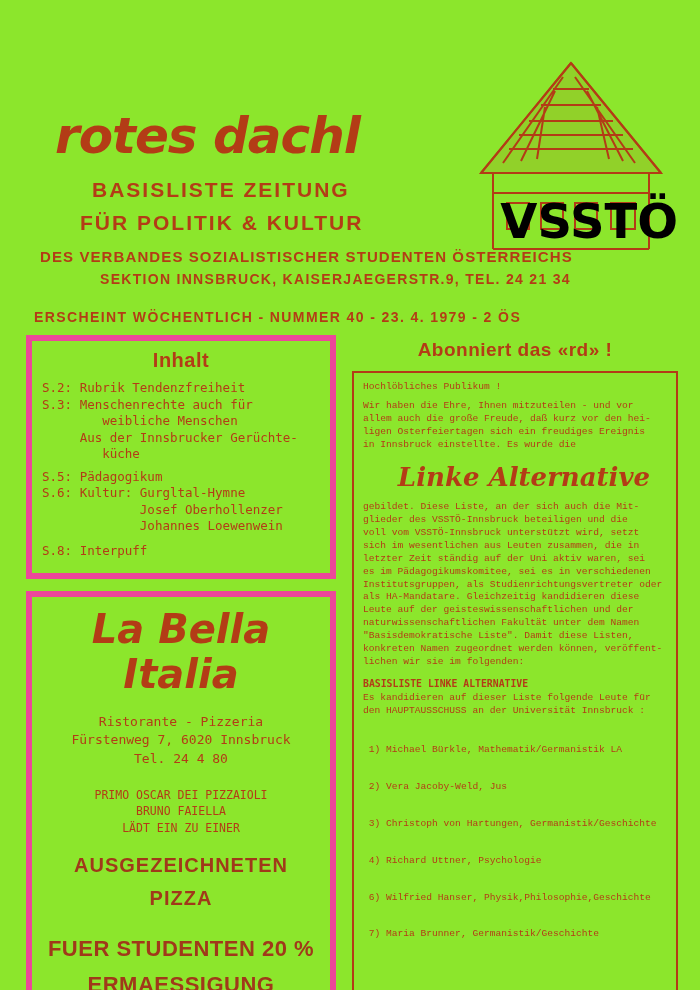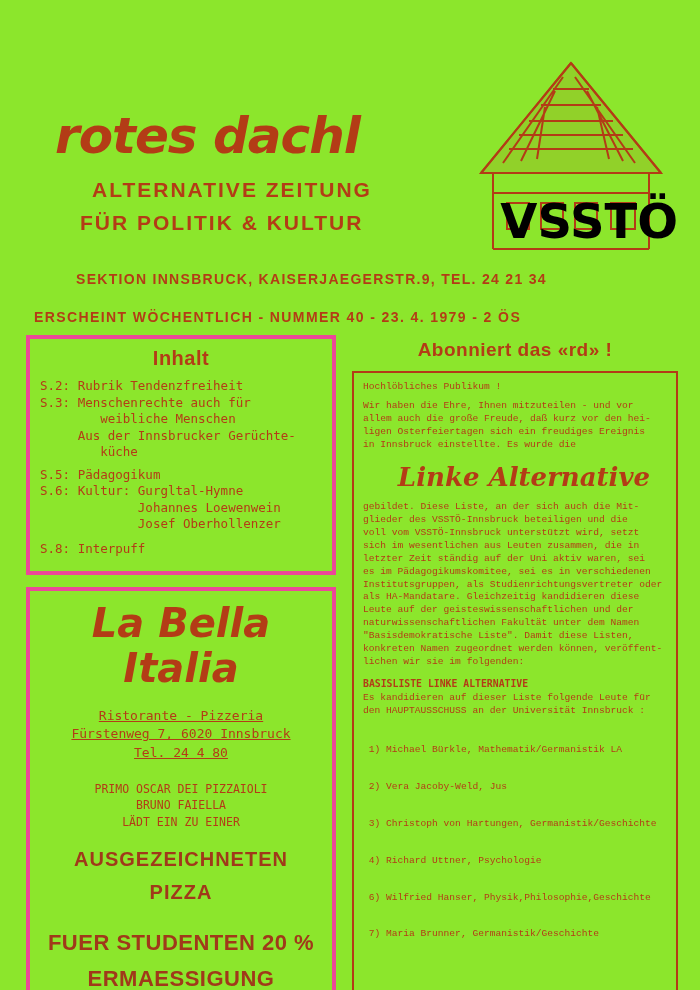--- a/index.html
+++ b/index.html
@@ -31,21 +31,21 @@
     position:absolute;left:80px;top:176px;
     font-weight:bold;font-size:21px;letter-spacing:2px;
     color:#b33c16;white-space:nowrap;
   }
   .sub3{
     position:absolute;left:40px;top:213px;
     font-weight:bold;font-size:15px;letter-spacing:1.1px;
     color:#b33c16;white-space:nowrap;
   }
   .sub4{
-    position:absolute;left:76px;top:236px;
+    position:absolute;left:100px;top:236px;
     font-weight:bold;font-size:14px;letter-spacing:1.3px;
     color:#b33c16;white-space:nowrap;
   }
   .sub5{
     position:absolute;left:34px;top:274px;
     font-weight:bold;font-size:14px;letter-spacing:1.4px;
     color:#b33c16;white-space:nowrap;
   }
 
   
@@ -58,21 +58,21 @@
     font-weight:bold;font-size:48px;
     letter-spacing:0px;color:#000000;
   }
 
   
   .cols{position:absolute;left:0;top:300px;width:700px;}
   .colL{position:absolute;left:26px;top:0;width:310px;}
   .colR{position:absolute;left:352px;top:0;width:326px;}
 
   
-  .box{border:4px solid #ec4899;}
+  .box{border:6px solid #ec4899;}
   .inhalt{padding:6px 10px 14px 10px;}
   .inhalt h2{
     margin:2px 0 8px 0;text-align:center;
     font-size:20px;font-weight:bold;color:#b33c16;
     letter-spacing:0.5px;
   }
   .inhalt .line{
     font-family:"DejaVu Sans Mono", monospace;
     font-size:12.5px;line-height:1.32;
     color:#b33c16;white-space:pre;
@@ -81,21 +81,21 @@
   
   .ad{margin-top:12px;padding:10px 8px 16px 8px;text-align:center;}
   .ad .t1{
     font-family:"DejaVu Sans", sans-serif;
     font-style:italic;font-weight:bold;font-size:40px;
     line-height:1.12;color:#b33c16;
   }
   .ad .t2{
     margin-top:16px;
     font-family:"DejaVu Sans Mono", monospace;
-    font-size:13px;line-height:1.45;color:#b33c16;text-decoration:underline;
+    font-size:13px;line-height:1.45;color:#b33c16;
   }
   .ad .t3{
     margin-top:18px;
     font-family:"DejaVu Sans Mono", monospace;
     font-size:11.5px;line-height:1.42;color:#b33c16;
   }
   .ad .t4{margin-top:18px;font-size:20px;font-weight:bold;letter-spacing:1px;}
   .ad .t5{margin-top:10px;font-size:20px;font-weight:bold;letter-spacing:1px;}
   .ad .t6{margin-top:26px;font-size:22px;font-weight:bold;letter-spacing:0.5px;}
   .ad .t7{margin-top:10px;font-size:22px;font-weight:bold;letter-spacing:0.5px;}
@@ -146,42 +146,43 @@
         <path d="M30 140 L186 140"></path>
 
         <rect x="44" y="150" width="22" height="26"></rect>
         <rect x="78" y="150" width="22" height="26"></rect>
         <rect x="112" y="150" width="22" height="26"></rect>
         <rect x="148" y="150" width="24" height="26"></rect>
       </g>
     </svg>
 
     <div class="logo">rotes dachl</div>
-    <div class="sub1">ALTERNATIVE   ZEITUNG</div>
+    <div class="sub1">BASISLISTE   ZEITUNG</div>
     <div class="sub2">FÜR   POLITIK  &amp;  KULTUR</div>
     <div class="vssto">VSSTÖ</div>
+    <div class="sub3">DES VERBANDES  SOZIALISTISCHER  STUDENTEN  ÖSTERREICHS</div>
     <div class="sub4">SEKTION  INNSBRUCK,  KAISERJAEGERSTR.9, TEL. 24 21 34</div>
     <div class="sub5">ERSCHEINT WÖCHENTLICH - NUMMER 40 - 23. 4. 1979 - 2 ÖS</div>
   </div>
 
   <div class="cols">
 
     <div class="colL">
 
       <div class="box inhalt">
         <h2>Inhalt</h2>
         <div class="line">S.2: Rubrik Tendenzfreiheit</div>
         <div class="line">S.3: Menschenrechte auch für</div>
         <div class="line">        weibliche Menschen</div>
         <div class="line">     Aus der Innsbrucker Gerüchte-</div>
         <div class="line">        küche</div>
         <div class="line" style="margin-top:6px">S.5: Pädagogikum</div>
         <div class="line">S.6: Kultur: Gurgltal-Hymne</div>
+        <div class="line">             Josef Oberhollenzer</div>
         <div class="line">             Johannes Loewenwein</div>
-        <div class="line">             Josef Oberhollenzer</div>
         <div class="line" style="margin-top:8px">S.8: Interpuff</div>
       </div>
 
       <div class="box ad">
         <div class="t1">La Bella</div>
         <div class="t1">Italia</div>
         <div class="t2">Ristorante - Pizzeria</div>
         <div class="t2" style="margin-top:0">Fürstenweg 7, 6020 Innsbruck</div>
         <div class="t2" style="margin-top:0">Tel. 24 4 80</div>
         <div class="t3">PRIMO OSCAR DEI PIZZAIOLI</div>

